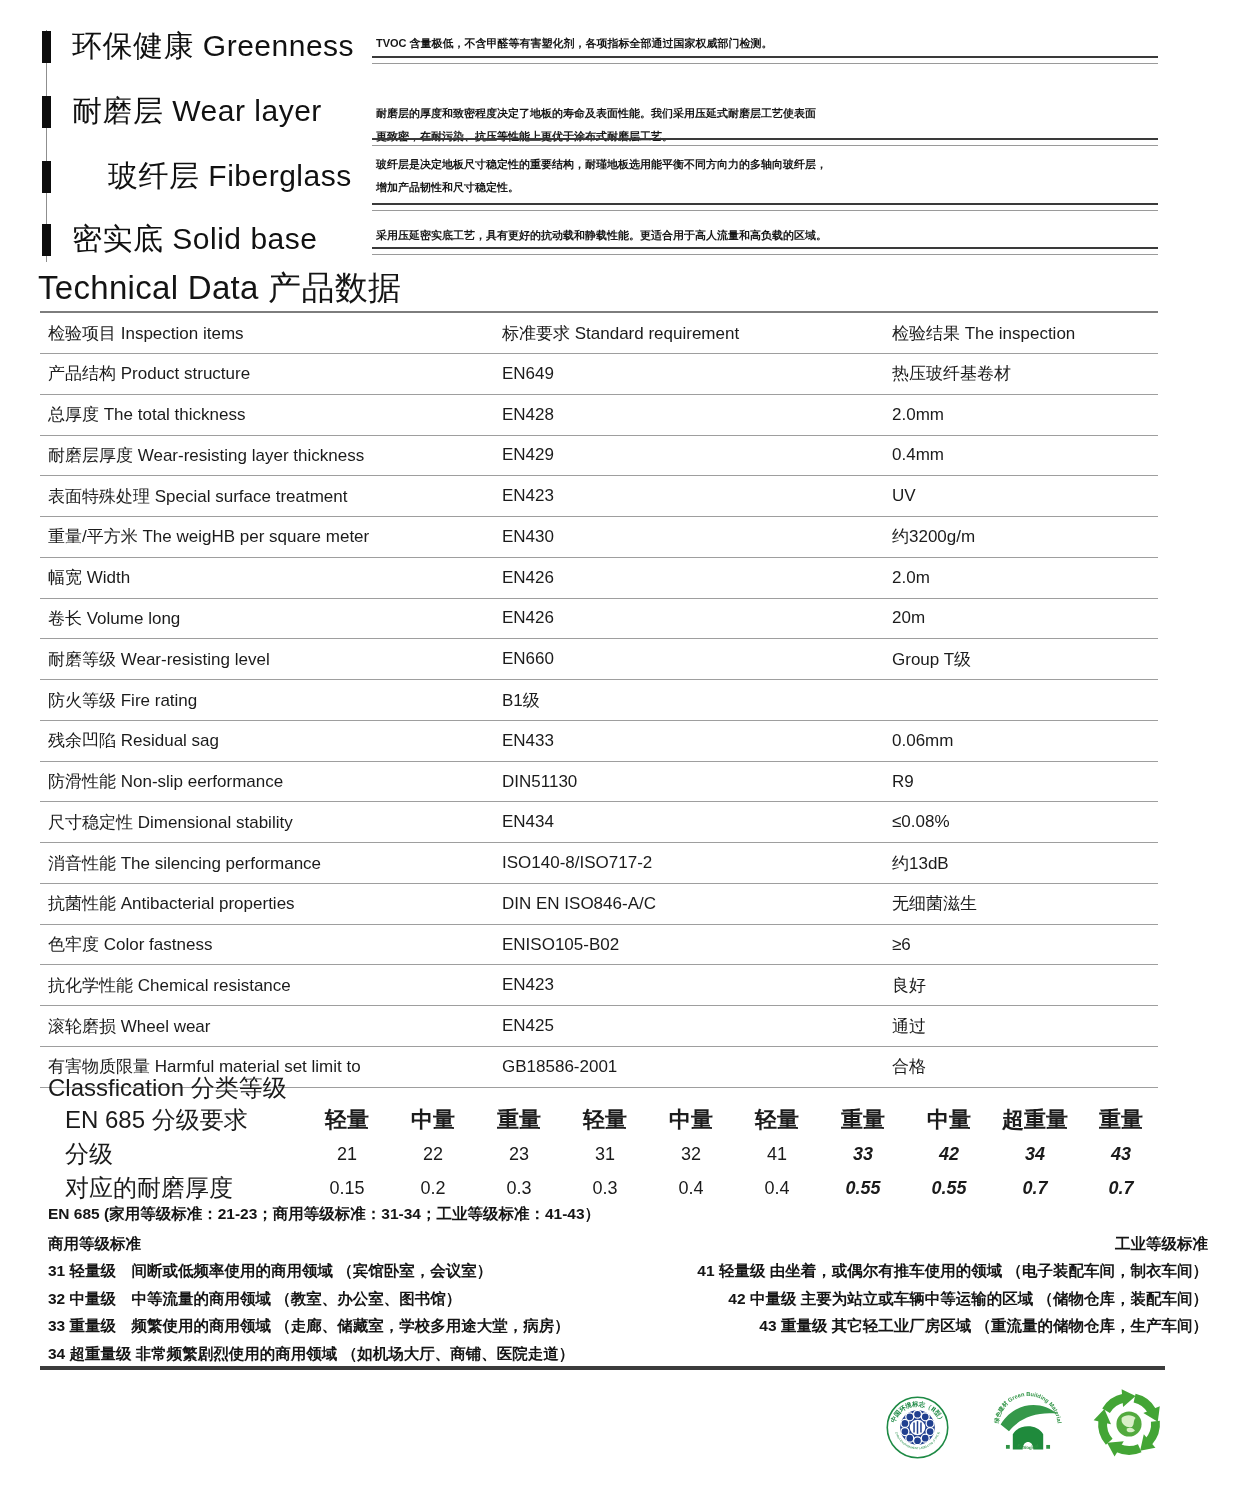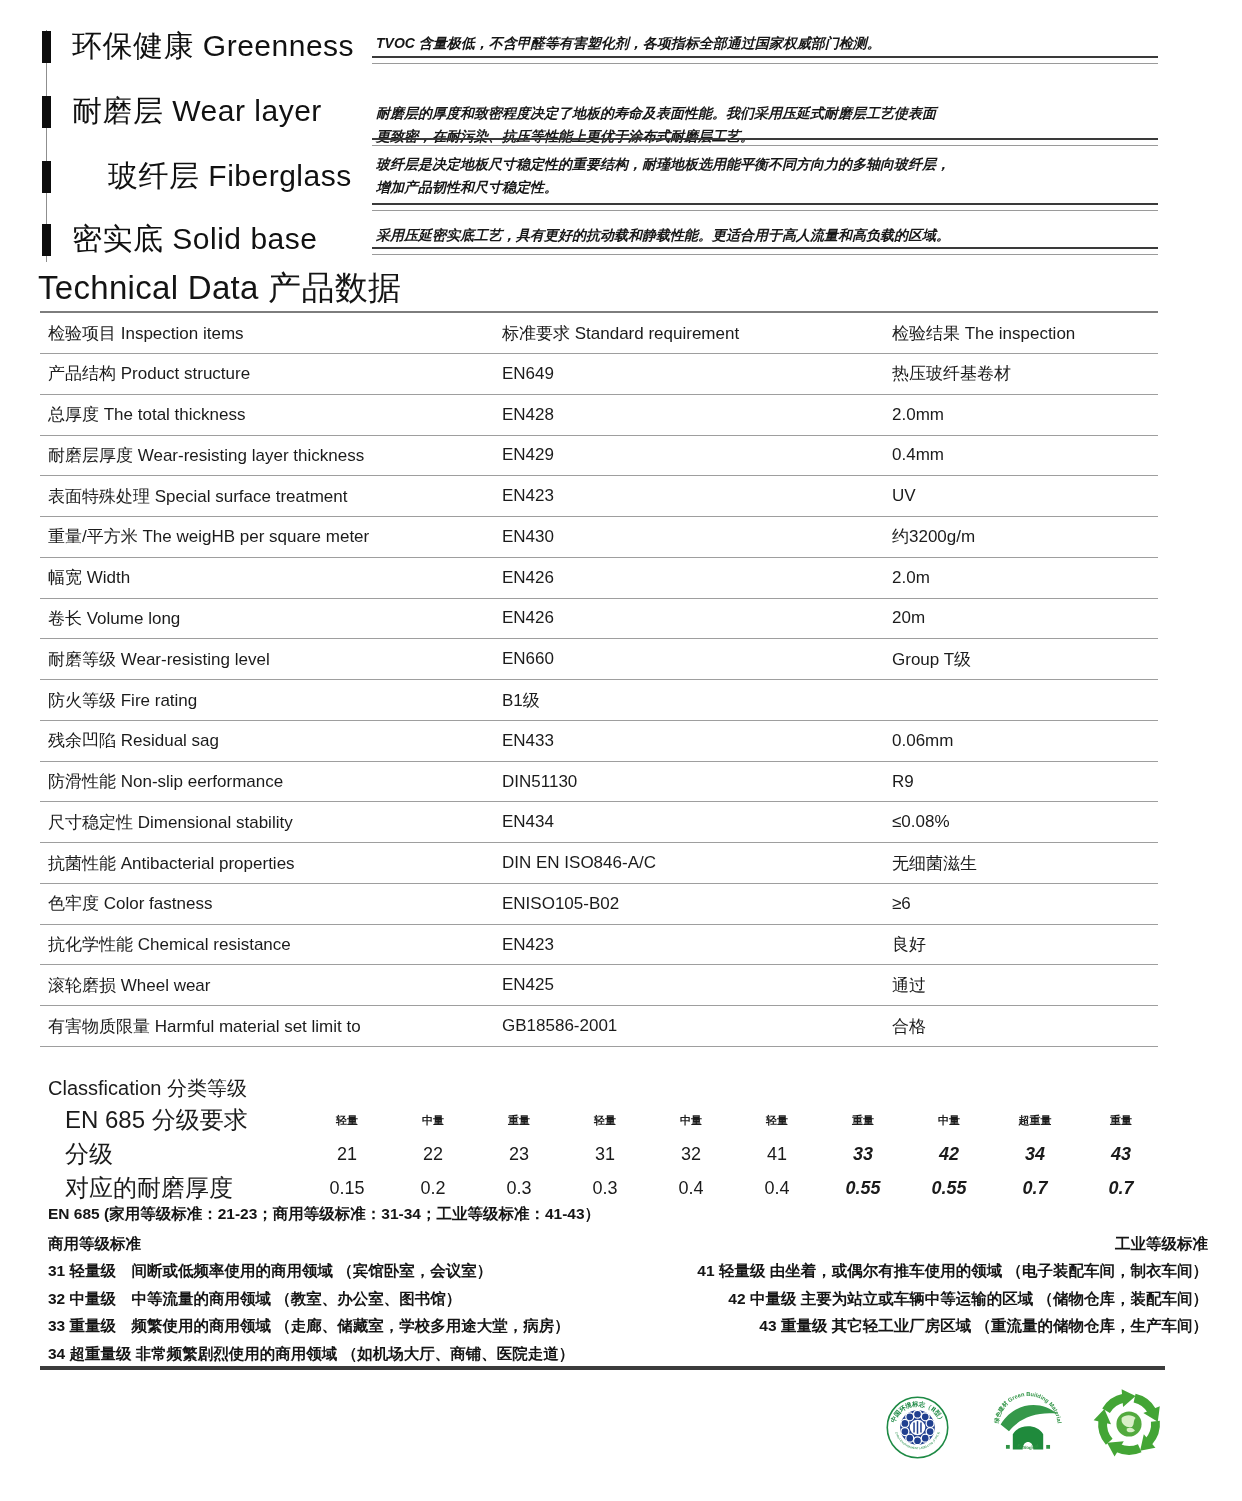--- a/index.html
+++ b/index.html
@@ -7,41 +7,41 @@
     width:1242px;height:1501px;position:relative;background:#ffffff;
     font-family:"Liberation Sans","DejaVu Sans",sans-serif;color:#1b1b1b;
     overflow:hidden;
   }
   .abs{position:absolute;}
 
   
   .rail{left:46px;top:30px;width:1px;height:232px;background:#8f8f8f;}
   .fbar{left:42px;width:9px;background:#0d0d0d;}
   .ftitle{left:72px;font-size:30px;line-height:36px;color:#111;letter-spacing:0.5px;white-space:nowrap;}
-  .fdesc{left:376px;width:784px;font-size:14px;line-height:22.5px;font-weight:bold;color:#171717;white-space:pre-line;font-style:italic;}
+  .fdesc{left:376px;width:784px;font-size:11px;line-height:22.5px;font-weight:bold;color:#171717;white-space:pre-line;}
   .dline{left:372px;width:786px;height:5px;border-top:2px solid #3a3a3a;border-bottom:1px solid #9a9a9a;}
 
   
   .h1{left:38px;top:266px;font-size:33px;font-weight:500;color:#141414;letter-spacing:0.3px;}
 
   
   .ttable{left:40px;top:311px;width:1118px;border-top:2px solid #7d7d7d;}
   .trow{display:flex;align-items:center;height:39.78px;border-bottom:1px solid #9e9e9e;font-size:17px;}
   .trow.head{height:40px;}
   .c1{flex:0 0 462px;padding-left:8px;box-sizing:border-box;}
   .c2{flex:0 0 390px;}
   .c3{flex:1;}
 
   
   .classwrap{left:40px;top:1068px;width:1118px;padding-top:5px;}
-  .cl-title{font-size:20px;height:30px;line-height:30px;padding-left:8px;}
+  .cl-title{font-size:24px;height:30px;line-height:30px;padding-left:8px;}
   .crow{display:flex;align-items:center;height:34px;}
   .crow .lbl{flex:0 0 247px;padding-left:8px;box-sizing:border-box;font-size:24px;margin-left:17px;}
   .crow .col{flex:0 0 86px;text-align:center;font-size:18px;}
-  .crow.loads .col{font-weight:bold;font-size:11px;font-family:Liberation Serif, serif;}
+  .crow.loads .col{font-weight:bold;font-size:22px;font-family:Liberation Serif, serif;}
   .bi{font-weight:bold;font-style:italic;}
 
   
   .fn{left:48px;top:1200px;width:1160px;font-weight:bold;font-size:15.5px;line-height:26px;color:#151515;}
   .fn .cols{display:flex;margin-top:2px;}
   .fn .colL{flex:0 0 587px;}
   .fn .colR{flex:1;text-align:right;}
   .fn div{line-height:27.5px;white-space:nowrap;}
 
   .thickline{left:40px;top:1366px;width:1125px;height:4px;background:#3c3c3c;}
@@ -135,20 +135,25 @@
     </div>
   <div class="trow">
       <div class="c1">防滑性能 Non-slip eerformance</div>
       <div class="c2">DIN51130</div>
       <div class="c3">R9</div>
     </div>
   <div class="trow">
       <div class="c1">尺寸稳定性 Dimensional stability</div>
       <div class="c2">EN434</div>
       <div class="c3">≤0.08%</div>
+    </div>
+  <div class="trow">
+      <div class="c1">消音性能 The silencing performance</div>
+      <div class="c2">ISO140-8/ISO717-2</div>
+      <div class="c3">约13dB</div>
     </div>
   <div class="trow">
       <div class="c1">抗菌性能 Antibacterial properties</div>
       <div class="c2">DIN EN ISO846-A/C</div>
       <div class="c3">无细菌滋生</div>
     </div>
   <div class="trow">
       <div class="c1">色牢度 Color fastness</div>
       <div class="c2">ENISO105-B02</div>
       <div class="c3">≥6</div>

